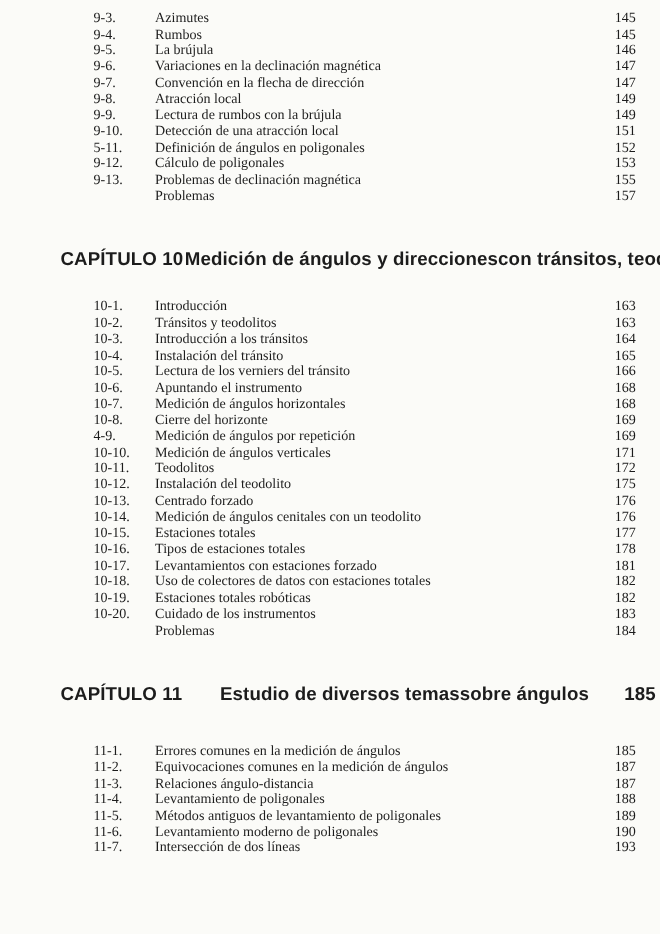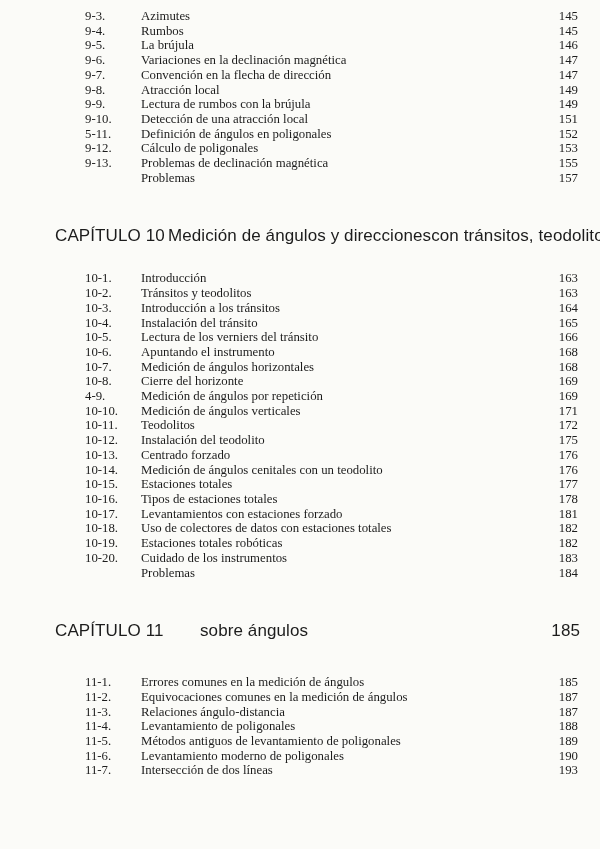--- a/index.html
+++ b/index.html
@@ -43,21 +43,21 @@
     overflow: hidden;
   }
   .entry-page {
     flex: none;
     text-align: right;
   }
   
   .chapter {
     display: flex;
     font-family: "Liberation Sans", sans-serif;
-    font-weight: normal;
+    font-weight: bold;
     font-size: 17px;
     line-height: 22px;
     padding-left: 55px;
     padding-right: 20px;
     margin-top: 40px;
     margin-bottom: 24px;
     letter-spacing: 0.1px;
   }
   .chapter ~ .chapter {
     margin-bottom: 33px;
@@ -261,20 +261,21 @@
         </div>
         <div class="entry-row">
           <span class="entry-num"></span>
           <span class="entry-title">Problemas</span>
           <span class="entry-page">184</span>
         </div>
       </div>
       <div class="chapter">
         <span class="chapter-label">CAPÍTULO 11</span>
         <span class="chapter-titles">
+          <span>Estudio de diversos temas</span>
           <span>sobre ángulos</span>
         </span>
         <span class="chapter-page">185</span>
       </div>
       <div class="entries">
         <div class="entry-row">
           <span class="entry-num">11-1.</span>
           <span class="entry-title">Errores comunes en la medición de ángulos</span>
           <span class="entry-page">185</span>
         </div>

